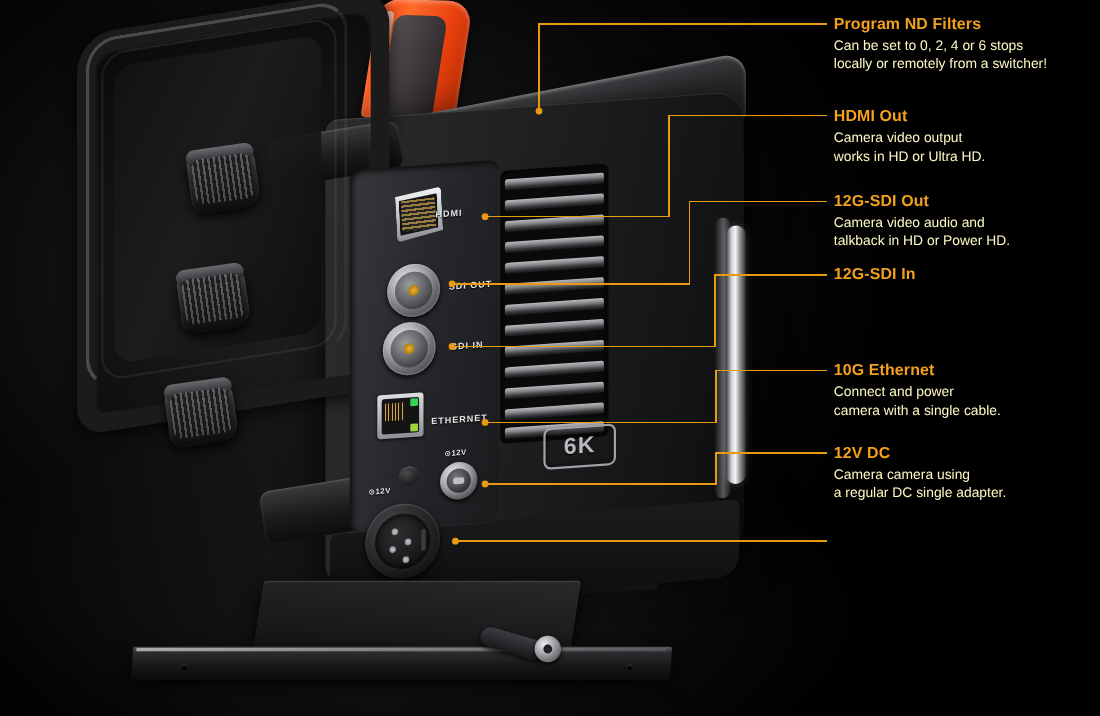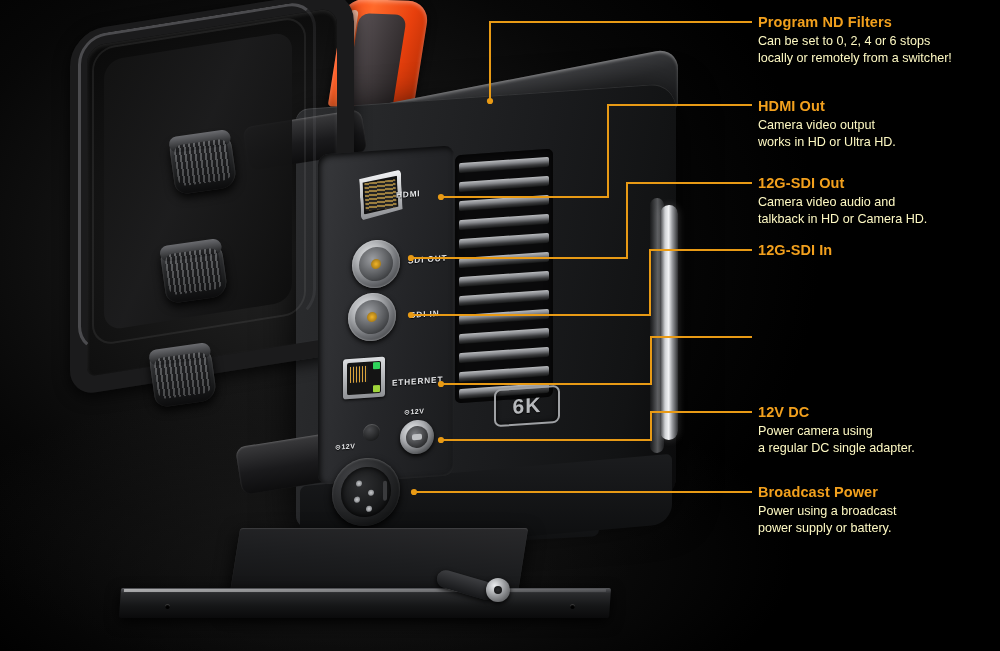--- a/index.html
+++ b/index.html
@@ -343,34 +343,34 @@
 
     <div class="callout" style="top:98px;">
       <p class="c-title">HDMI Out</p>
       <p class="c-body">Camera video output</p>
       <p class="c-body">works in HD or Ultra HD.</p>
     </div>
 
     <div class="callout" style="top:175px;">
       <p class="c-title">12G-SDI Out</p>
       <p class="c-body">Camera video audio and</p>
-      <p class="c-body">talkback in HD or Camera HD.</p>
+      <p class="c-body">talkback in HD or Power HD.</p>
     </div>
 
     <div class="callout" style="top:242px;">
       <p class="c-title">12G-SDI In</p>
     </div>
 
+    <div class="callout" style="top:329px;">
+      <p class="c-title">10G Ethernet</p>
+      <p class="c-body">Connect and power</p>
+      <p class="c-body">camera with a single cable.</p>
+    </div>
 
     <div class="callout" style="top:404px;">
       <p class="c-title">12V DC</p>
-      <p class="c-body">Power camera using</p>
+      <p class="c-body">Camera camera using</p>
       <p class="c-body">a regular DC single adapter.</p>
     </div>
 
-    <div class="callout" style="top:484px;">
-      <p class="c-title">Broadcast Power</p>
-      <p class="c-body">Power using a broadcast</p>
-      <p class="c-body">power supply or battery.</p>
-    </div>
 
   </div>
 </div>
 
 </body></html>

